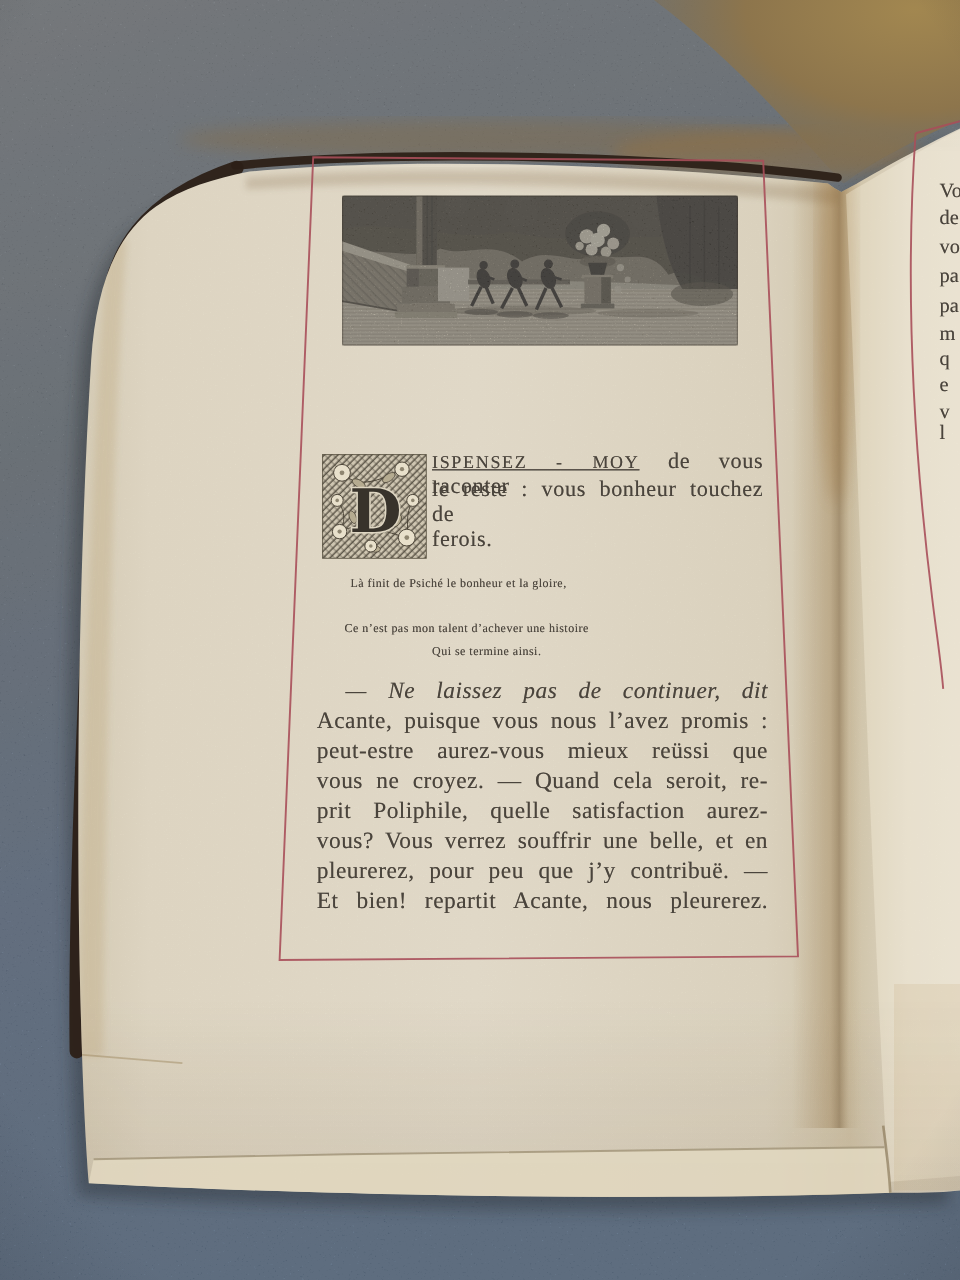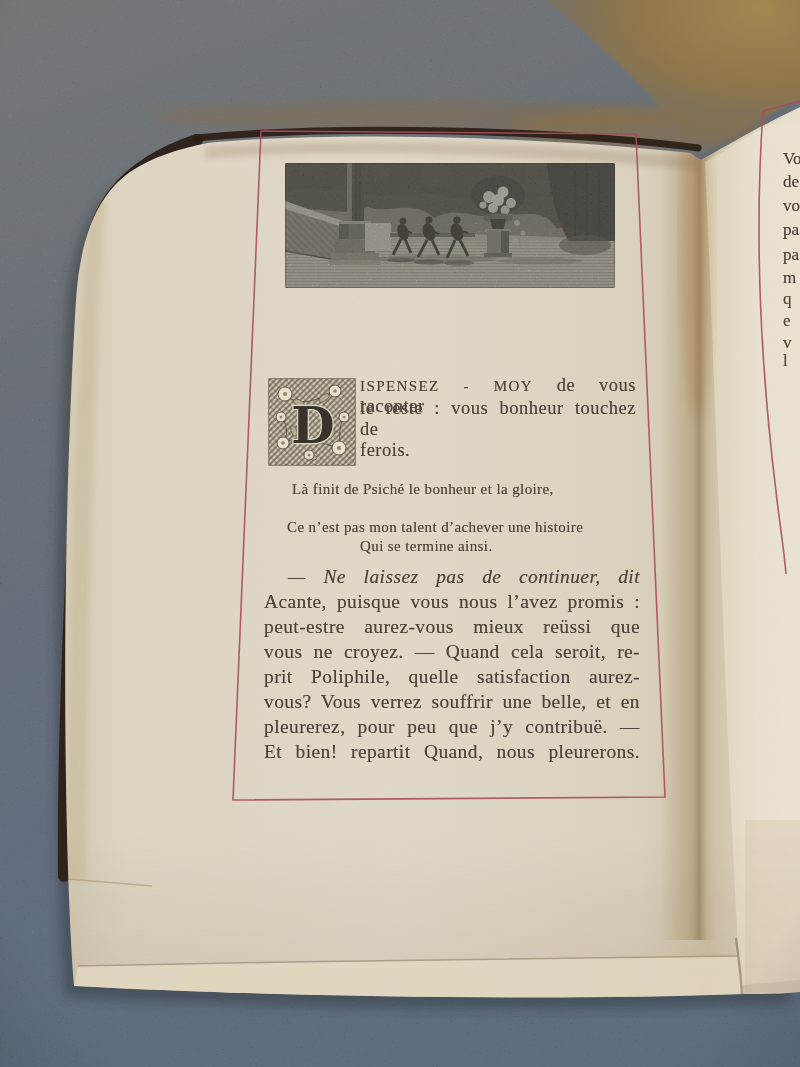--- a/index.html
+++ b/index.html
@@ -7,22 +7,22 @@
     position:relative;width:800px;height:1067px;overflow:hidden;
     background:#6c7884;
     font-family:"Liberation Serif","DejaVu Serif",serif;
   }
   svg.scene{position:absolute;left:0;top:0;}
   .textlayer{position:absolute;left:0;top:0;width:800px;height:1067px;}
   .txt{position:absolute;color:#4a443c;text-shadow:0 0 .5px rgba(74,68,60,.55);}
   .p1line{left:360px;width:276px;font-size:18.5px;letter-spacing:.5px;word-spacing:2px;
           text-align:justify;text-align-last:justify;}
   .p1line.last{text-align-last:left;}
-  .sc{font-size:15px;letter-spacing:1.4px;}
-  .verseline{font-size:15px;letter-spacing:.4px;white-space:nowrap;text-align:right;}
+  .sc{font-size:15px;letter-spacing:1.4px;text-decoration:underline;}
+  .verseline{font-size:10px;letter-spacing:.4px;white-space:nowrap;text-align:right;}
   .p2line{left:264px;width:376px;font-size:19.5px;letter-spacing:.4px;word-spacing:2.5px;
           text-align:justify;text-align-last:justify;}
   .p2line.first{padding-left:24px;width:352px;font-style:italic;}
   .rp{left:783px;font-size:17px;white-space:nowrap;}
 </style>
 </head>
 <body>
 
 <div class="stage">
 
@@ -304,21 +304,21 @@
   <div class="txt verseline" style="left:287px;top:519px">Ce n’est pas mon talent d’achever une histoire</div>
   <div class="txt verseline" style="left:360px;top:538px">Qui se termine ainsi.</div>
 
   <div class="txt p2line first" style="top:566px">— Ne laissez pas de continuer, dit</div>
   <div class="txt p2line" style="top:591px">Acante, puisque vous nous l’avez promis :</div>
   <div class="txt p2line" style="top:616px">peut-estre aurez-vous mieux reüssi que</div>
   <div class="txt p2line" style="top:641px">vous ne croyez. — Quand cela seroit, re-</div>
   <div class="txt p2line" style="top:666px">prit Poliphile, quelle satisfaction aurez-</div>
   <div class="txt p2line" style="top:691px">vous? Vous verrez souffrir une belle, et en</div>
   <div class="txt p2line" style="top:716px">pleurerez, pour peu que j’y contribuë. —</div>
-  <div class="txt p2line" style="top:741px">Et bien! repartit Quand, nous pleurerons.</div>
+  <div class="txt p2line" style="top:741px">Et bien! repartit Acante, nous pleurerez.</div>
 
   <div class="txt rp" style="top:149px">Vo</div>
   <div class="txt rp" style="top:172px">de</div>
   <div class="txt rp" style="top:196px">vo</div>
   <div class="txt rp" style="top:220px">pa</div>
   <div class="txt rp" style="top:245px">pa</div>
   <div class="txt rp" style="top:268px">m</div>
   <div class="txt rp" style="top:289px">q</div>
   <div class="txt rp" style="top:311px">e</div>
   <div class="txt rp" style="top:333px">v</div>

